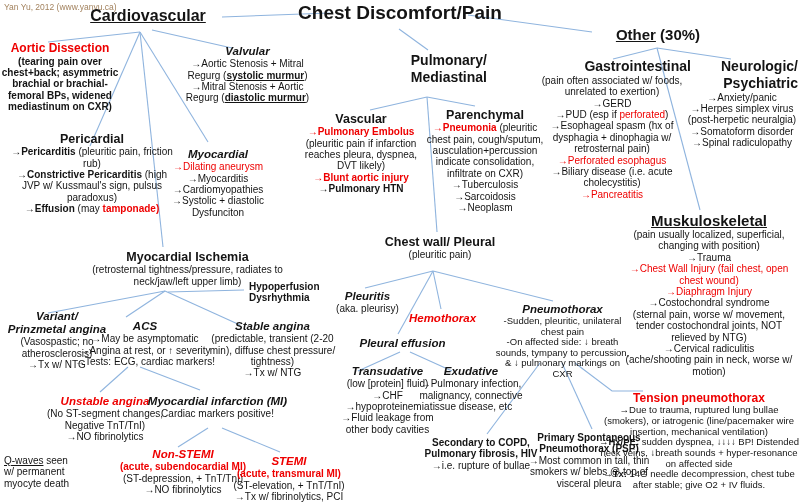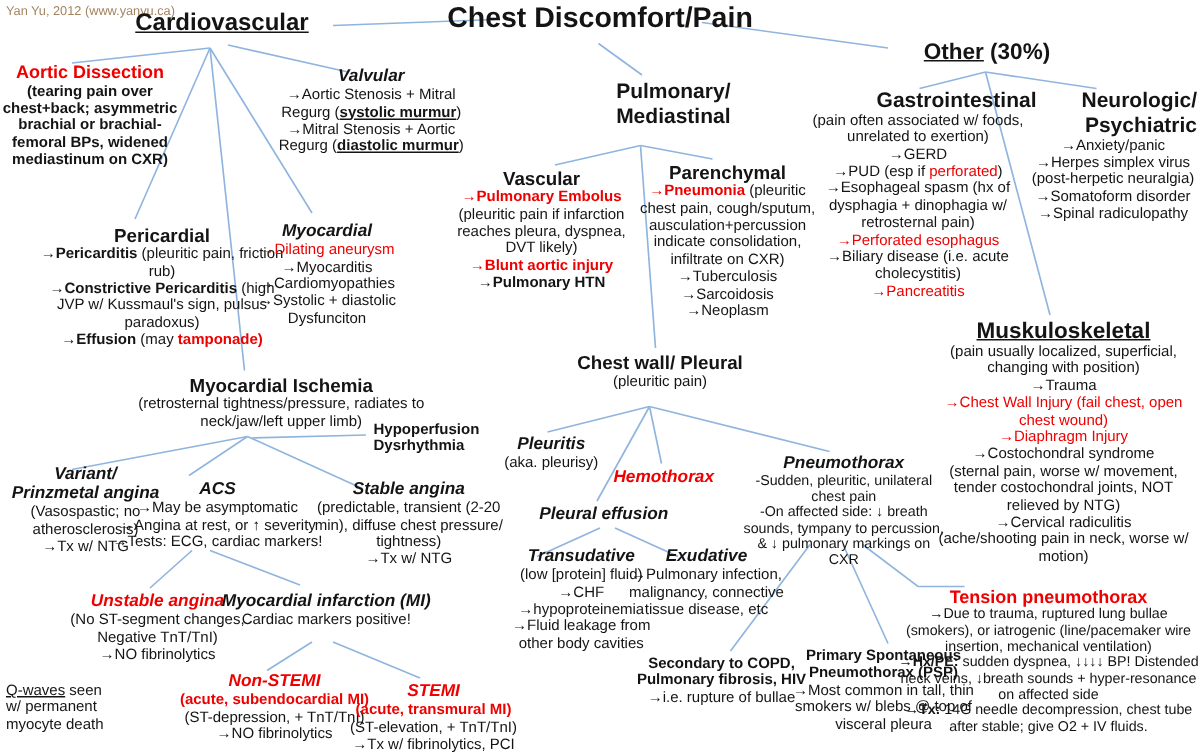--- a/index.html
+++ b/index.html
@@ -103,21 +103,21 @@
 
   <div class="node" style="left:686px;top:58px;width:112px;">
     <div class="h-sub">Neurologic/</div>
     <div class="h-sub">Psychiatric</div>
     <div>→Anxiety/panic</div>
     <div>→Herpes simplex virus (post-herpetic neuralgia)</div>
     <div>→Somatoform disorder</div>
     <div>→Spinal radiculopathy</div>
   </div>
 
-  <div class="node" style="left:8px;top:150px;width:168px;margin-left:16px;">
+  <div class="node" style="left:8px;top:132px;width:168px;">
     <div class="h-node-l">Pericardial</div>
     <div><span class="b">→Pericarditis </span><span class="i">(pleuritic pain, friction rub)</span></div>
     <div><span class="b">→Constrictive Pericarditis </span><span class="i">(high JVP w/ Kussmaul's sign, pulsus paradoxus)</span></div>
     <div><span class="b">→Effusion </span><span class="i">(may </span><span class="i r b">tamponade)</span></div>
   </div>
 
   <div class="node" style="left:152px;top:148px;width:132px;">
     <div class="h-node">Myocardial</div>
     <div class="r">→Dilating aneurysm</div>
     <div>→Myocarditis</div>

